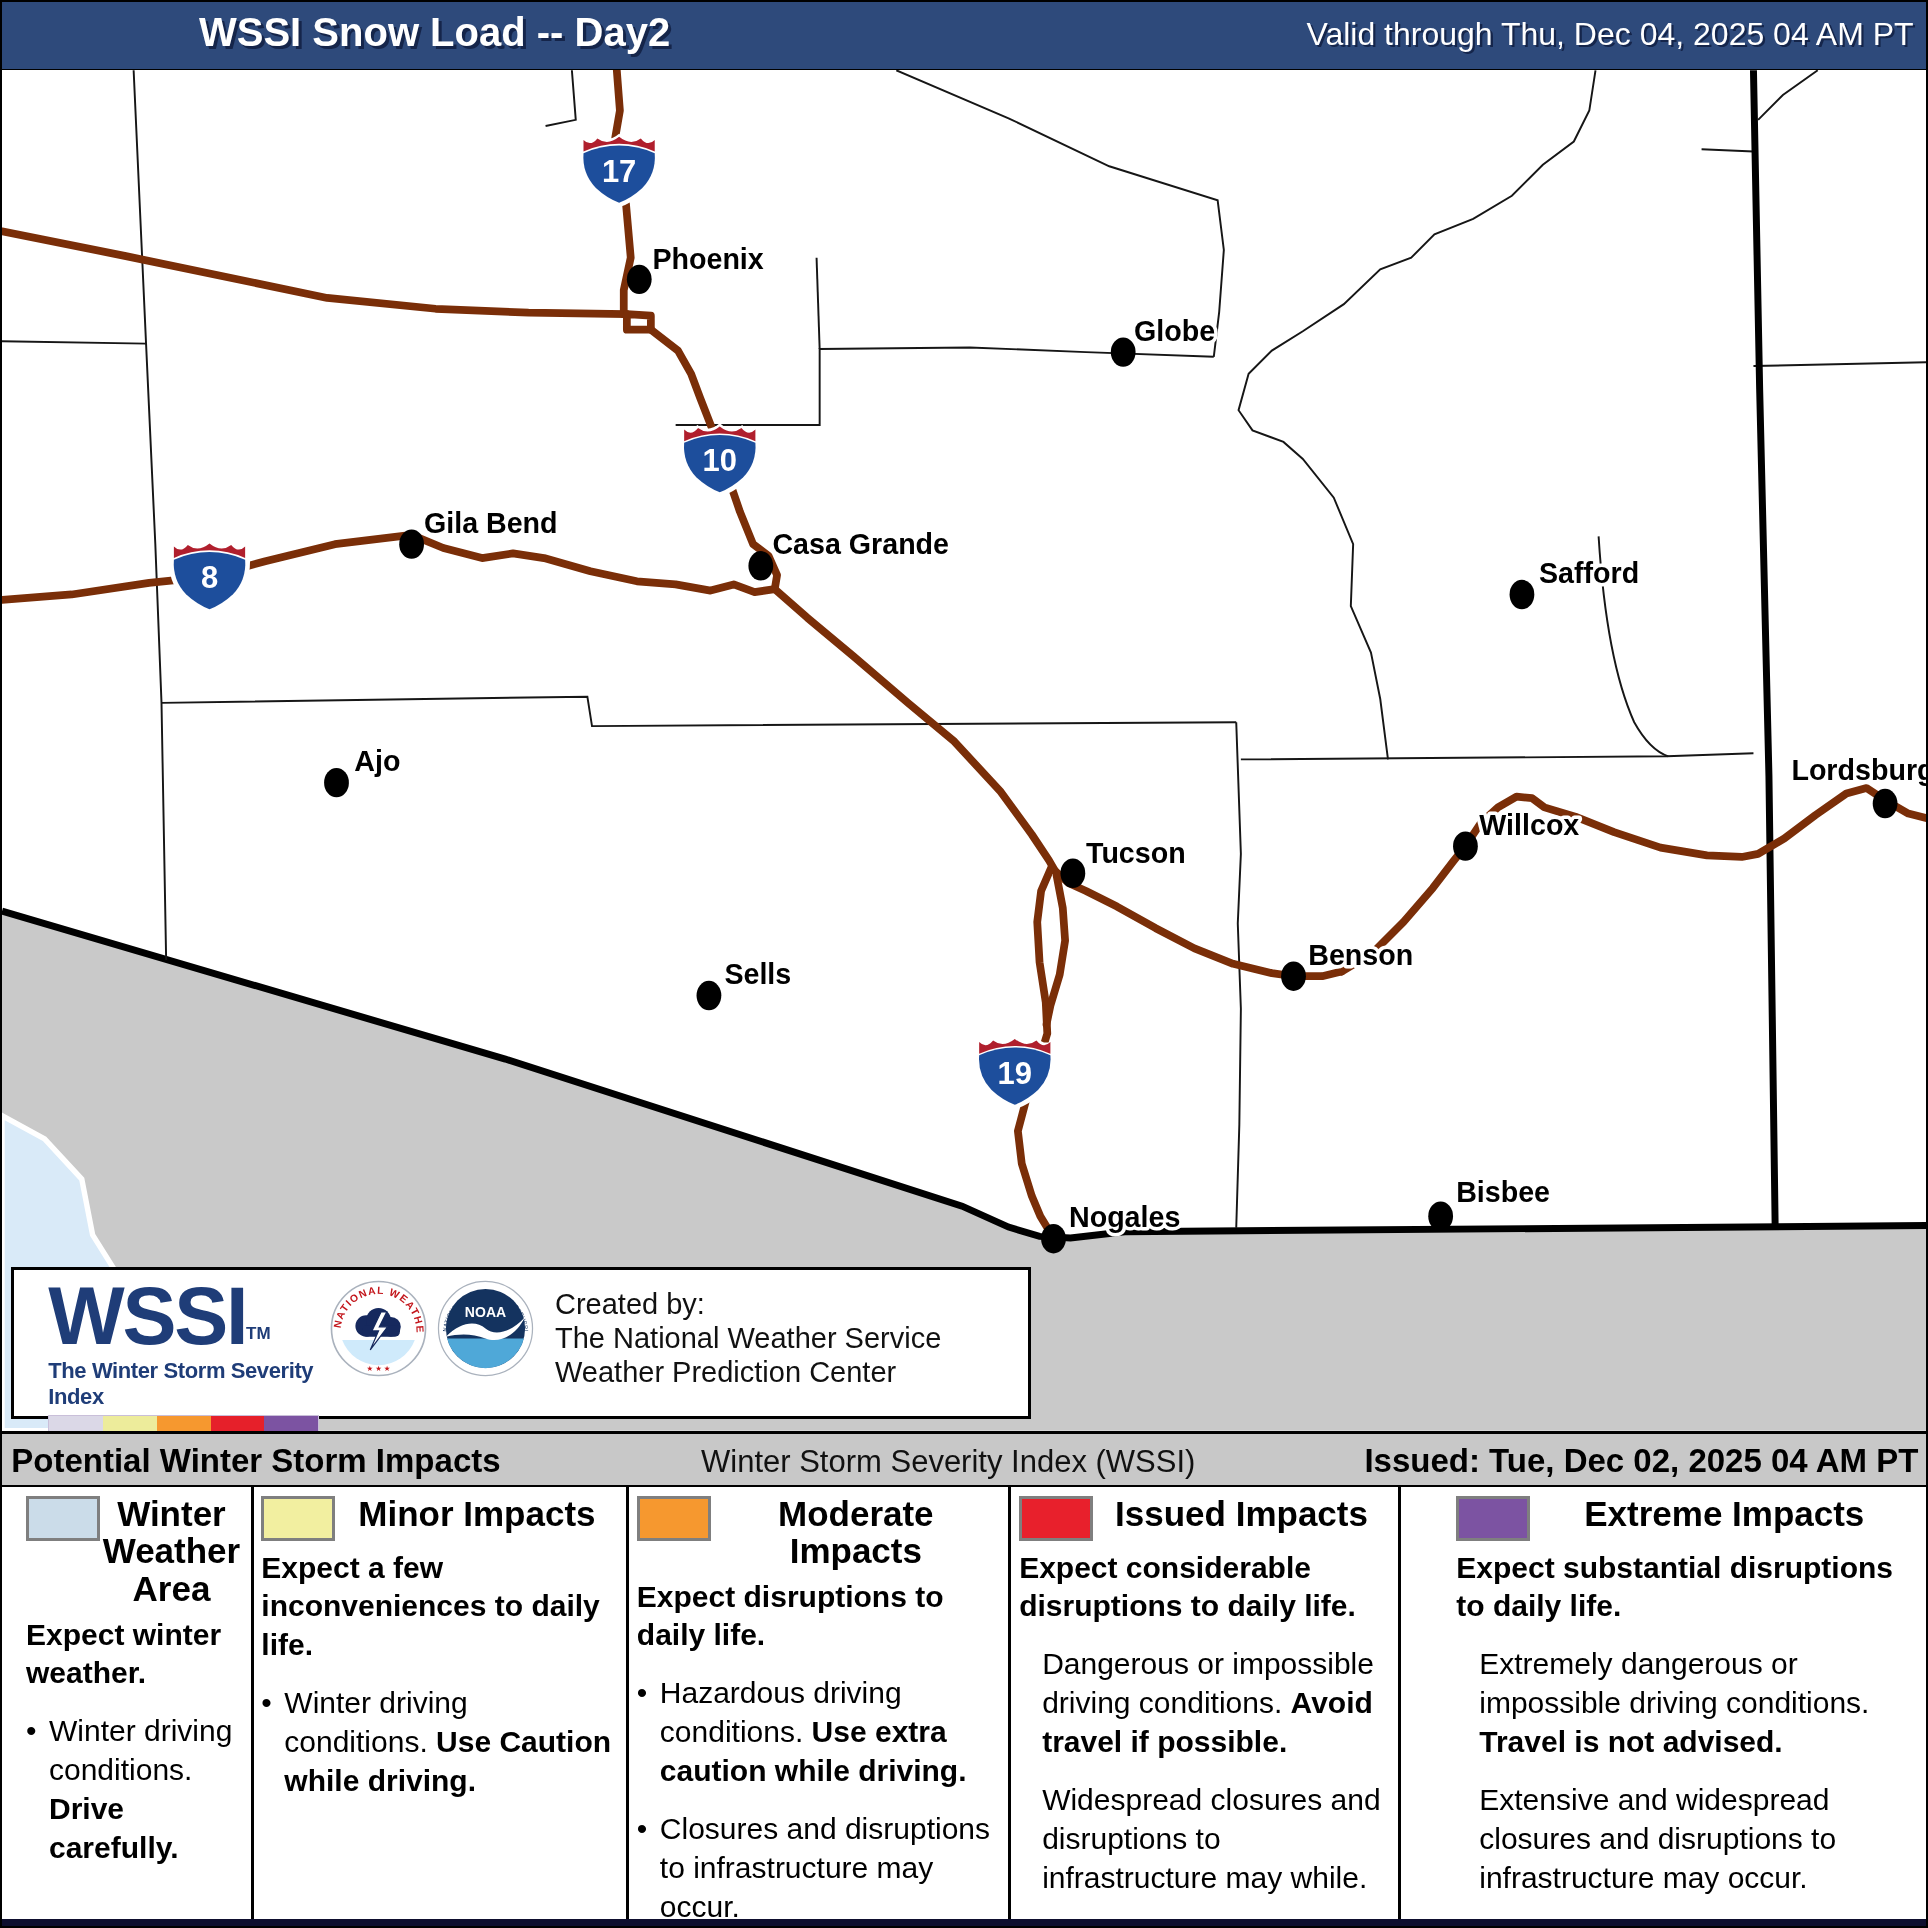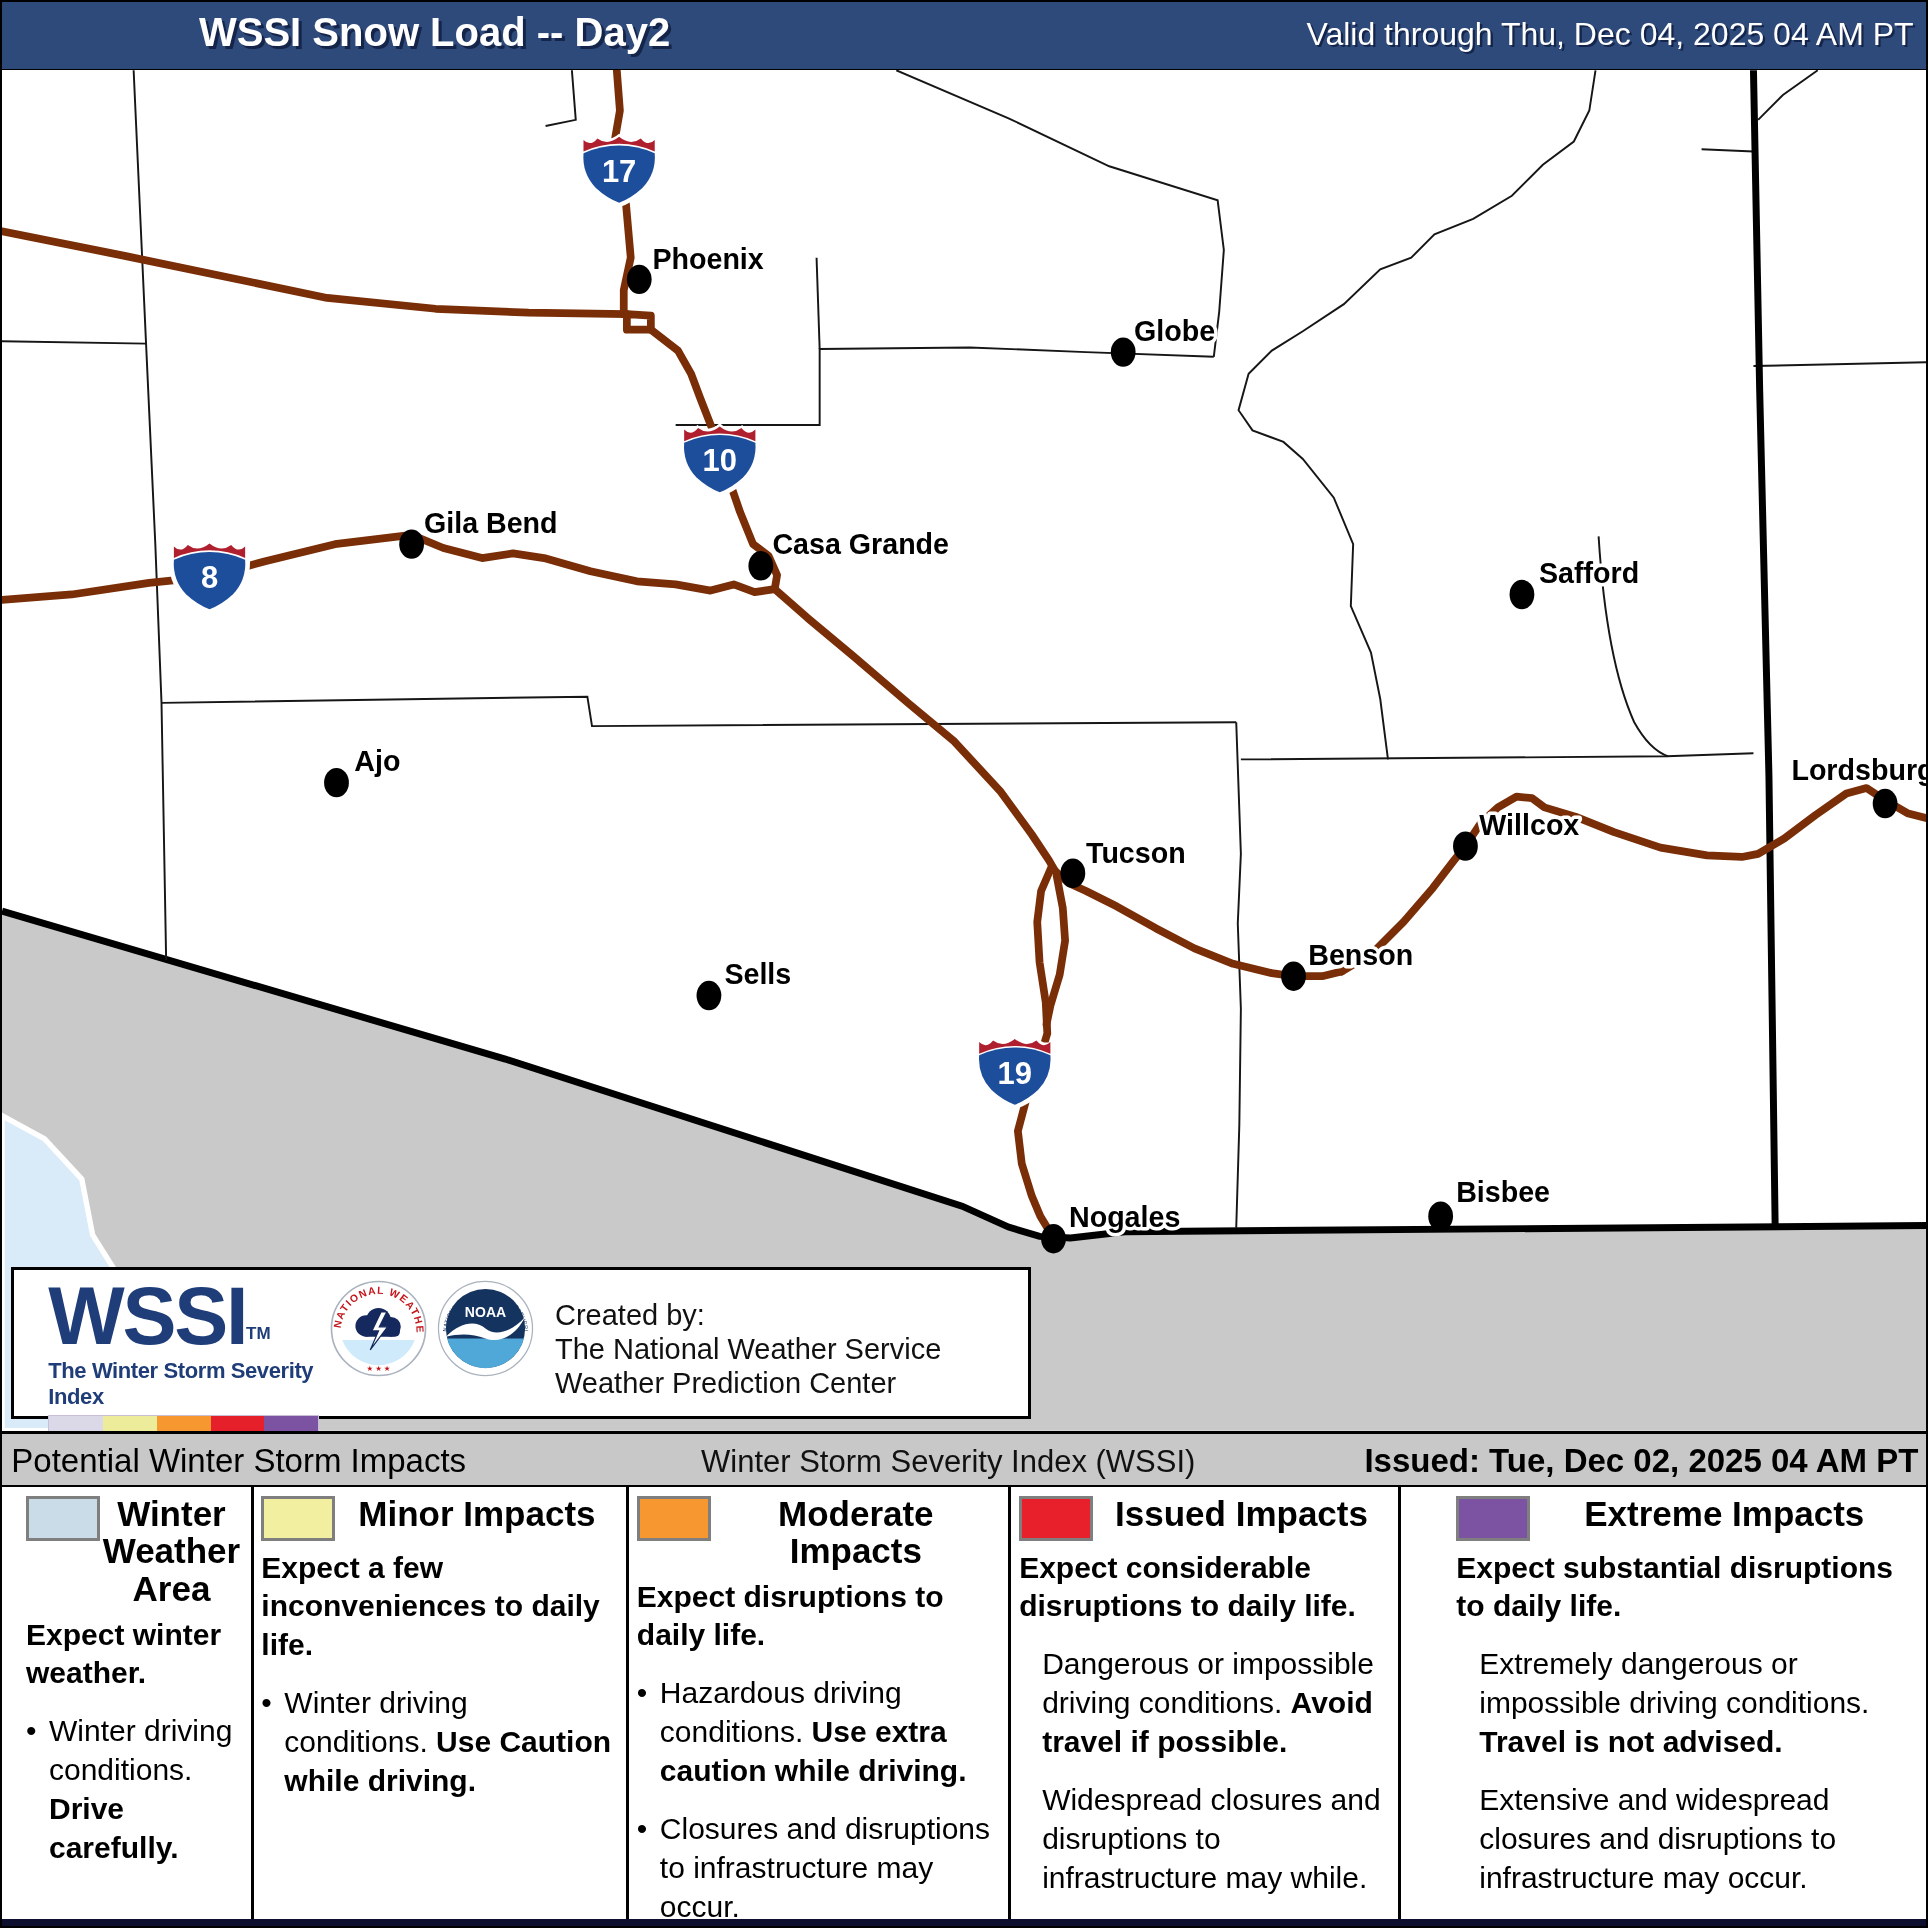--- a/index.html
+++ b/index.html
@@ -39,27 +39,27 @@
   }
   .wssi-block{width:304px;padding:7.7px 0 0 34px;box-sizing:border-box;flex:none;}
   .wssi-word{color:#1F3D78;font-weight:bold;font-size:81px;line-height:0.95;letter-spacing:-2.3px;}
   .wssi-tm{font-size:17px;vertical-align:4.6px;letter-spacing:0;}
   .wssi-sub{color:#1F3D78;font-weight:bold;font-size:22px;margin-top:3.1px;letter-spacing:-0.4px;}
   .wssi-strip{display:flex;width:269px;height:18.6px;margin-top:5.4px;border:1.5px solid #C9BFD9;}
   .wssi-strip div{flex:1;}
   .logo-circ{flex:none;margin-top:9.3px;}
   .nws-svg{margin-left:11px;}
   .noaa-svg{margin-left:7.7px;}
-  .created-block{margin-left:20px;padding-top:28px;font-size:29px;color:#111;line-height:1.18;}
+  .created-block{margin-left:20px;padding-top:17px;font-size:29px;color:#111;line-height:1.18;}
   
   .info-bar{
     position:absolute;left:0;top:1429px;width:100%;height:57px;background:#C8C8C8;
     border-top:3.1px solid #000;border-bottom:3.1px solid #000;box-sizing:border-box;
   }
-  .info-left{position:absolute;left:9.3px;top:7.7px;font-weight:normal;font-size:33px;color:#000;}
+  .info-left{position:absolute;left:9.3px;top:7.7px;font-weight:bold;font-size:33px;color:#000;}
   .info-center{position:absolute;left:699px;top:10px;font-size:31px;color:#111;}
   .info-right{position:absolute;right:7.7px;top:7.7px;font-weight:bold;font-size:33px;color:#000;}
   
   .legend-row{
     position:absolute;left:0;top:1485px;width:100%;height:432px;display:flex;background:#fff;
   }
   .leg-col{box-sizing:border-box;border-right:3.1px solid #000;padding:6.2px 7.7px 0 7.7px;overflow:hidden;}
   .leg-col:last-child{border-right:none;margin-left:48px;}
   .leg-head{display:flex;align-items:flex-start;}
   .leg-swatch{

